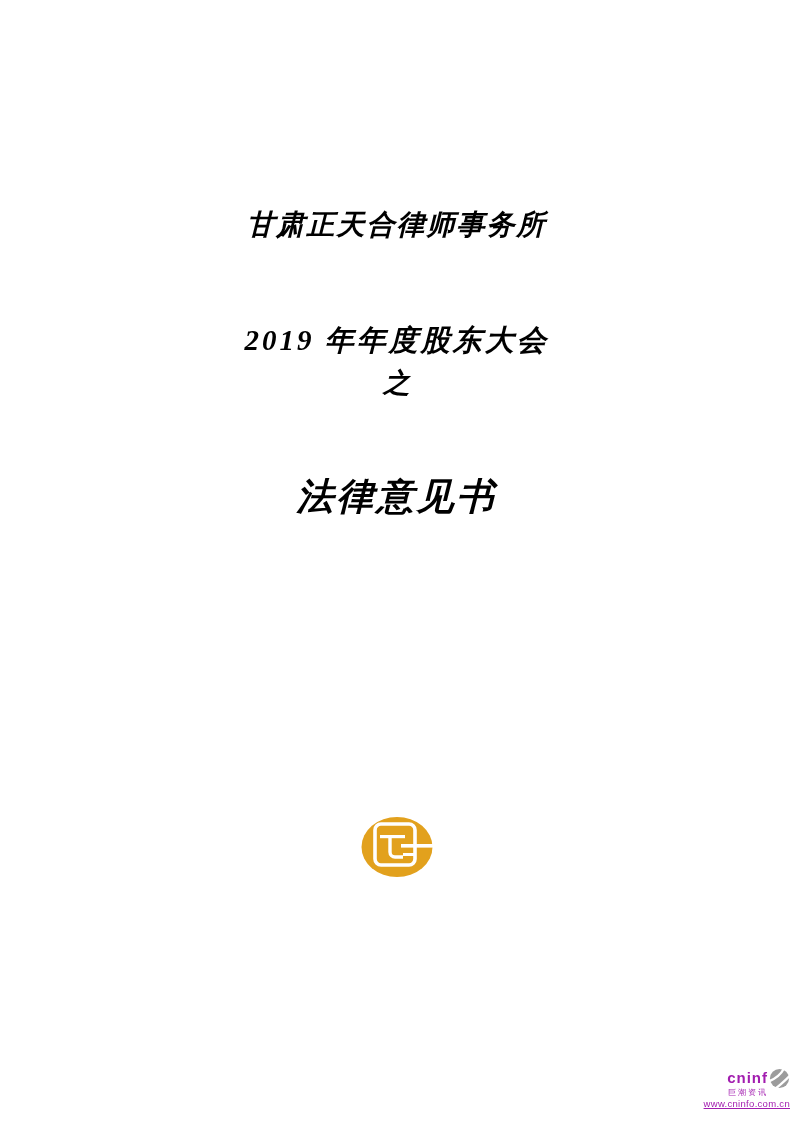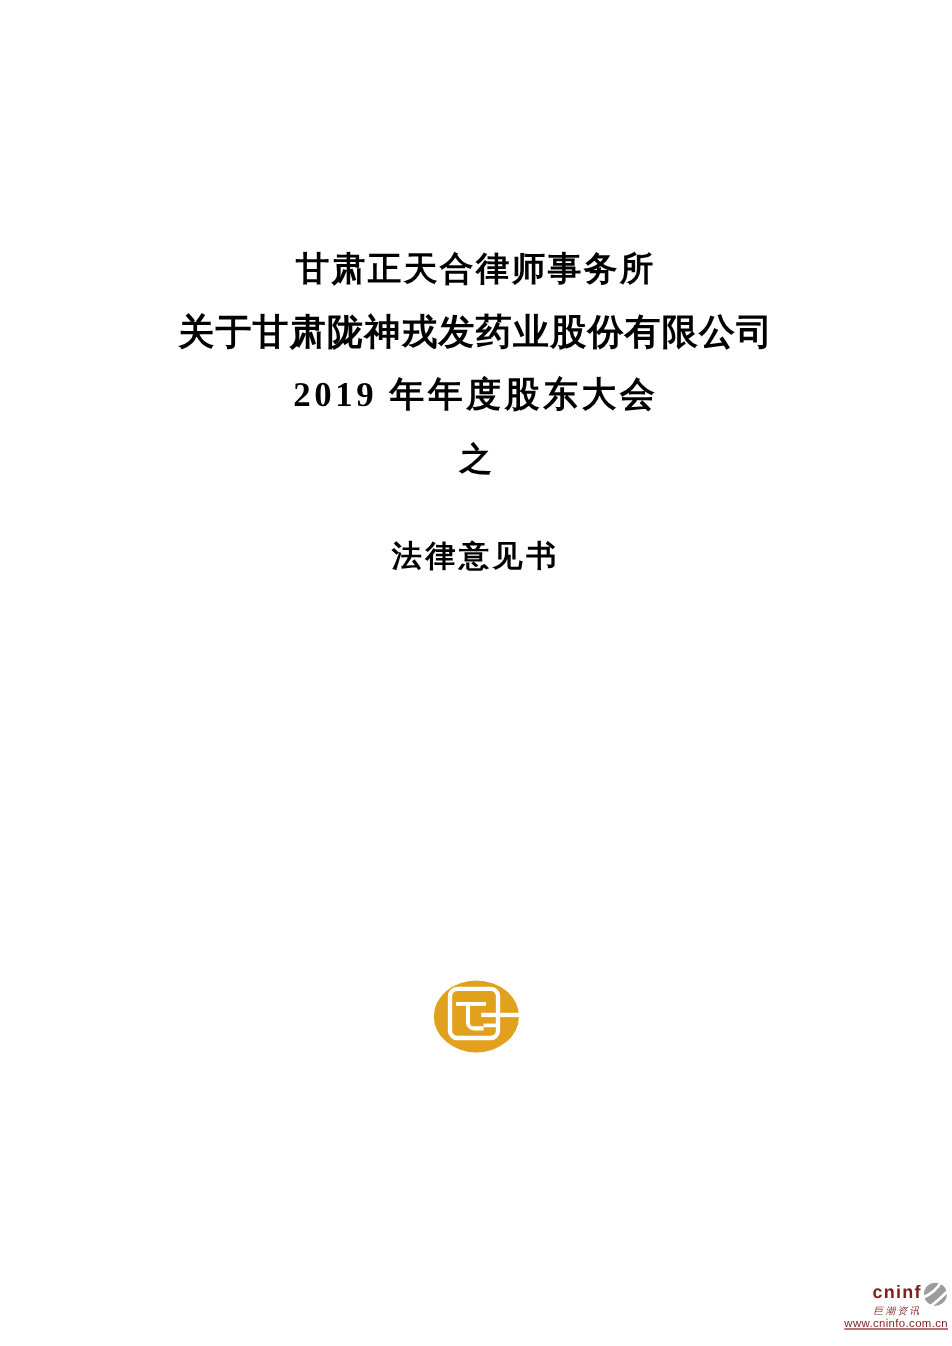--- a/index.html
+++ b/index.html
@@ -10,53 +10,53 @@
     color:#000;
     font-family:"Liberation Serif","DejaVu Serif",serif;
     overflow:hidden;
   }
   .t{
     position:absolute;left:0;right:0;
     text-align:center;
     font-weight:700;
     line-height:1;
     white-space:nowrap;
+    font-style:italic;
   }
   .line1{top:211px;font-size:28px;letter-spacing:2px;}
   .line2{top:263px;font-size:30px;letter-spacing:1px;}
-  .line3{top:315px;font-size:29px;letter-spacing:3px;}
+  .line3{top:326px;font-size:29px;letter-spacing:3px;}
   .line4{top:370px;font-size:27px;}
-  .main-title{top:452px;font-size:25px;letter-spacing:3px;}
+  .main-title{top:478px;font-size:37px;letter-spacing:3px;}
   .logo{
     position:absolute;top:816px;left:50%;
     transform:translateX(-50%);
     width:72px;height:62px;
   }
   .location{top:894px;font-size:18px;letter-spacing:1px;}
   .date{top:931px;font-size:19px;letter-spacing:1px;}
   .watermark{
     position:absolute;top:1068px;right:3px;
     display:flex;flex-direction:column;align-items:flex-end;
-    color:#7f1d1d;
+    color:#a21caf;
     font-family:"Liberation Sans","DejaVu Sans",sans-serif;
     line-height:1.1;
   }
   .wm-row1{display:flex;align-items:center;}
   .wm-brand{font-weight:700;font-size:15px;letter-spacing:1px;}
   .wm-icon{margin-left:1px;}
-  .wm-cn{font-size:8px;letter-spacing:2px;margin:0 22px 1px 16px;font-style:italic;}
+  .wm-cn{font-size:8px;letter-spacing:2px;margin:0 22px 1px 16px;}
   .wm-url{font-size:9.5px;letter-spacing:0.3px;text-decoration:underline;}
 </style>
 </head>
 <body>
 
 <div class="page">
 
   <div class="t line1">甘肃正天合律师事务所</div>
-  <div class="t line2">关于甘肃陇神戎发药业股份有限公司</div>
   <div class="t line3">2019 年年度股东大会</div>
   <div class="t line4">之</div>
   <div class="t main-title">法律意见书</div>
 
   <div class="logo">
     <svg viewBox="0 0 72 62" width="72" height="62">
       <ellipse cx="36" cy="31" rx="35.5" ry="30" fill="#E2A11D"></ellipse>
       <rect x="14" y="8" width="40" height="41" rx="6" fill="none" stroke="#ffffff" stroke-width="3.6"></rect>
       <rect x="19" y="19" width="25" height="3.2" fill="#ffffff"></rect>
       <path d="M29,21 V36 a5,5 0 0 0 5,5 h8" fill="none" stroke="#ffffff" stroke-width="3.4"></path>

